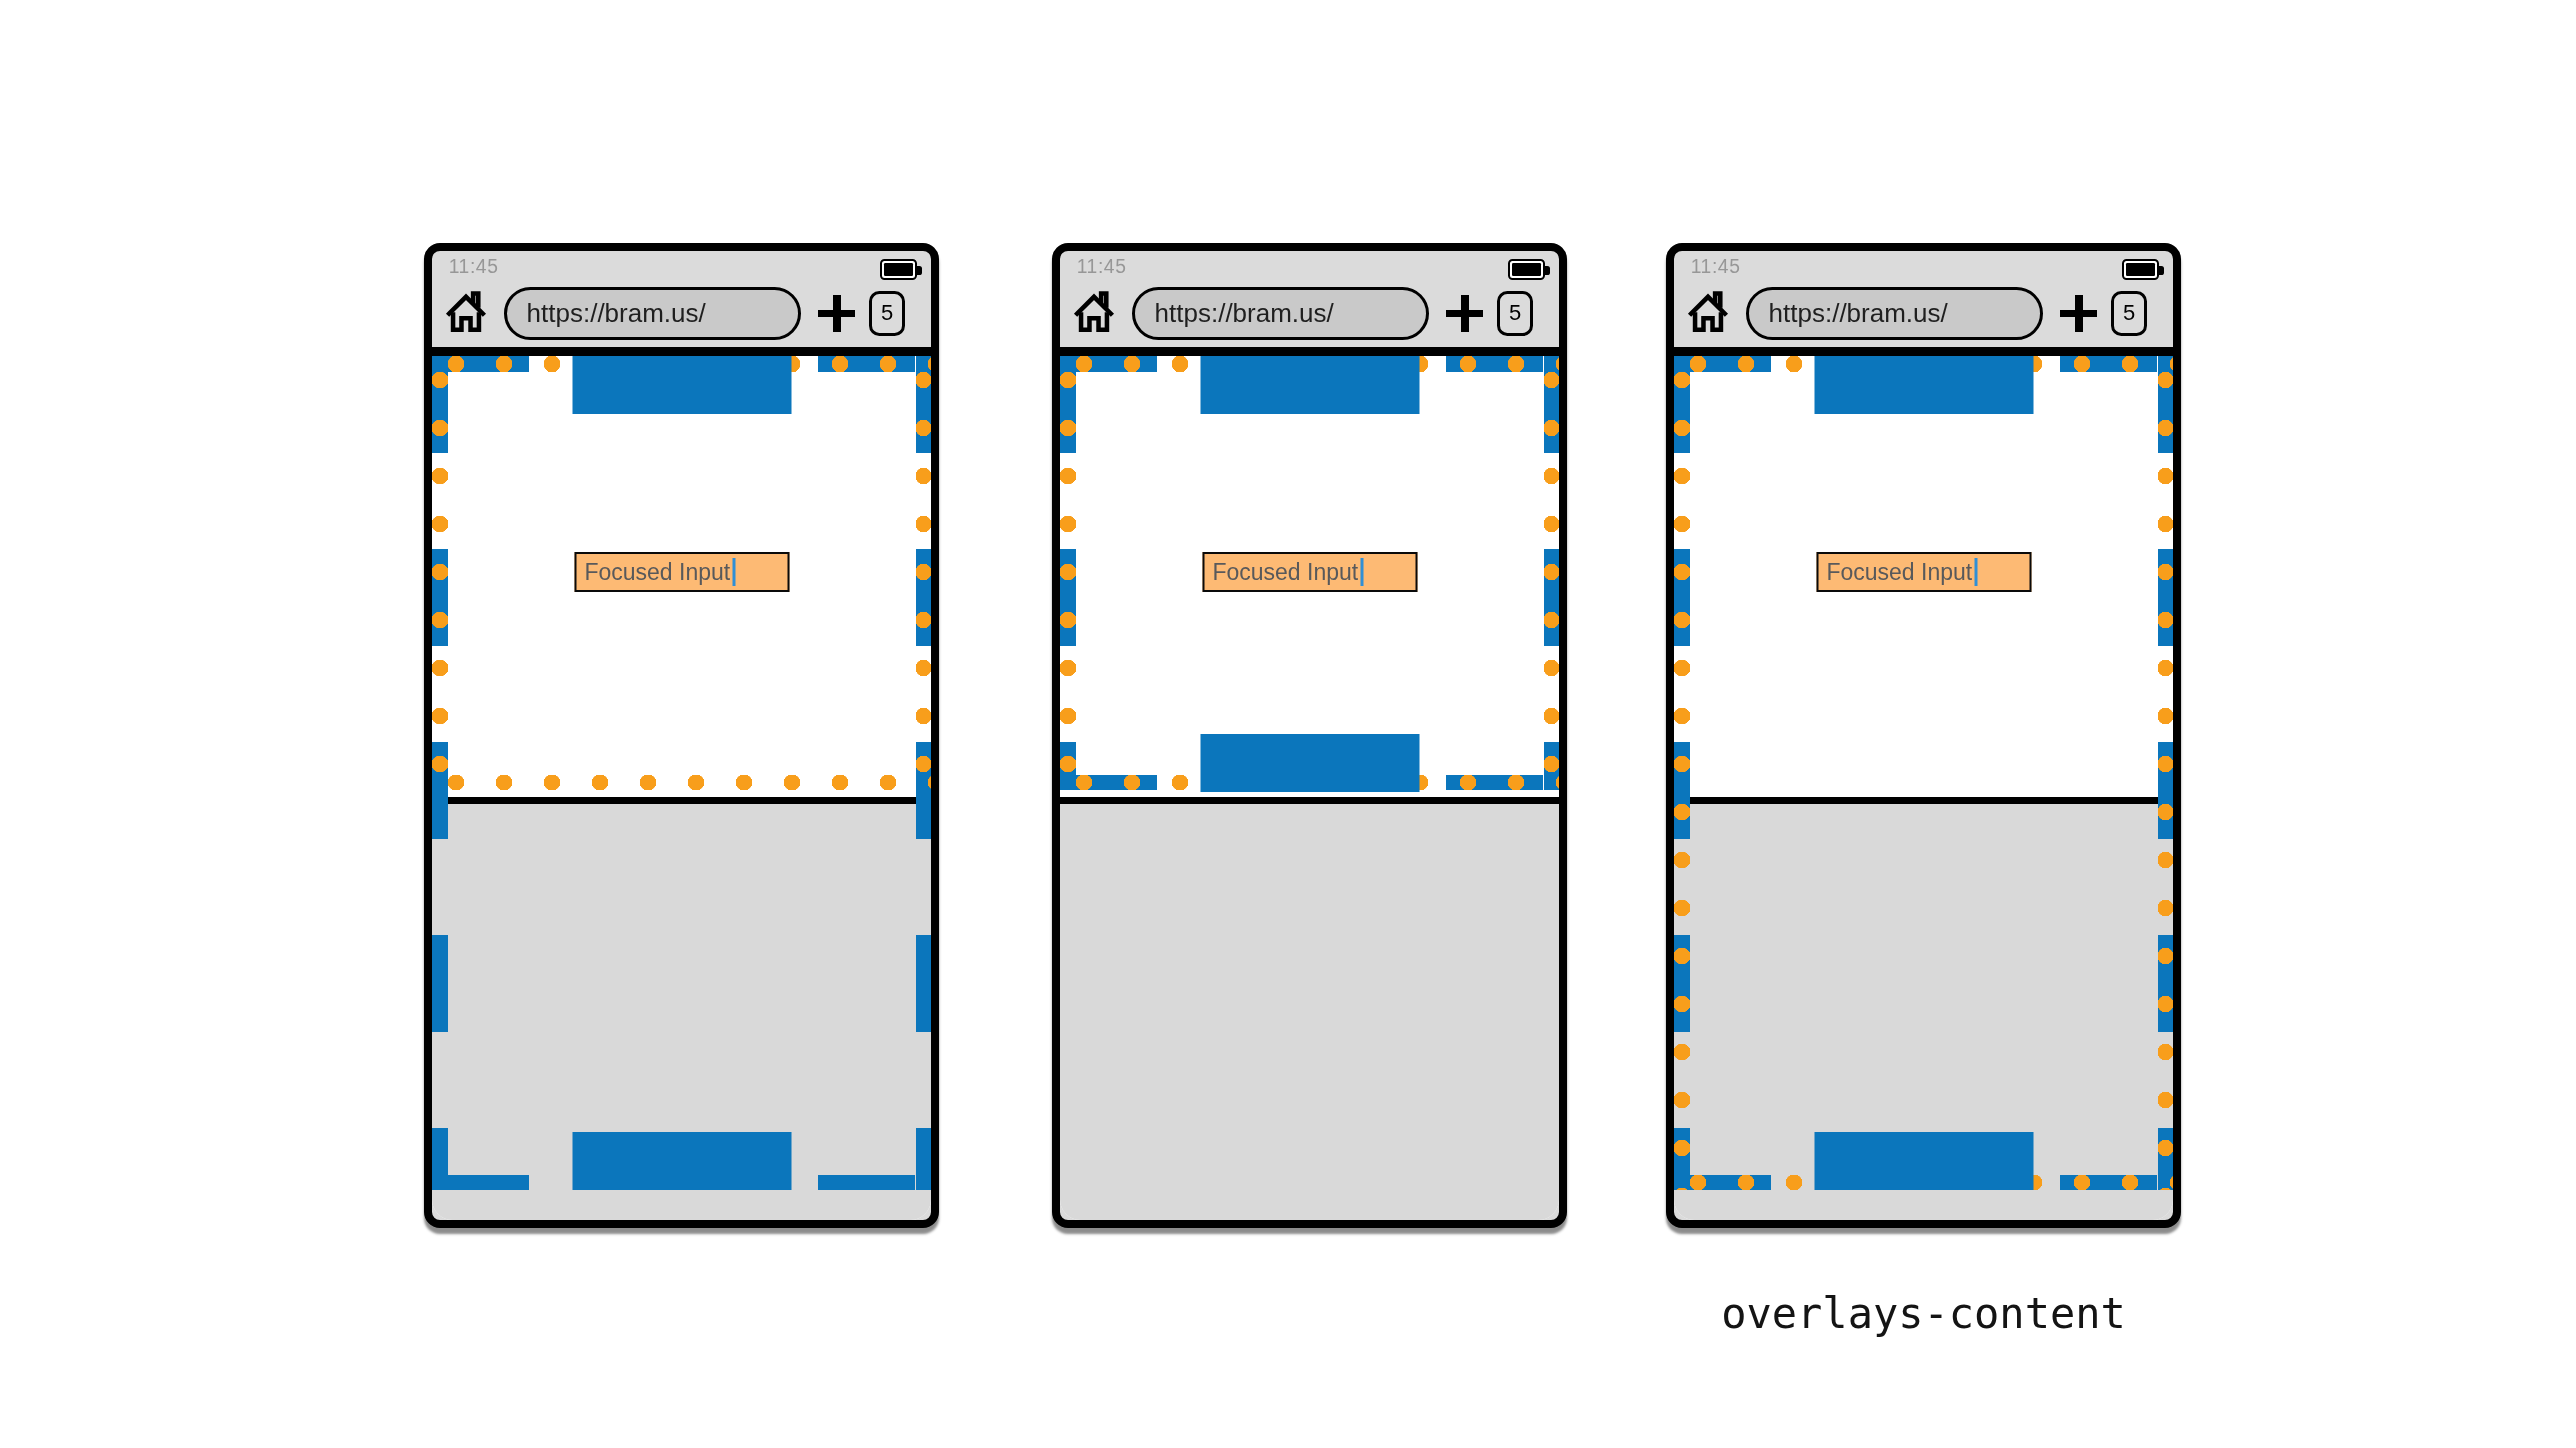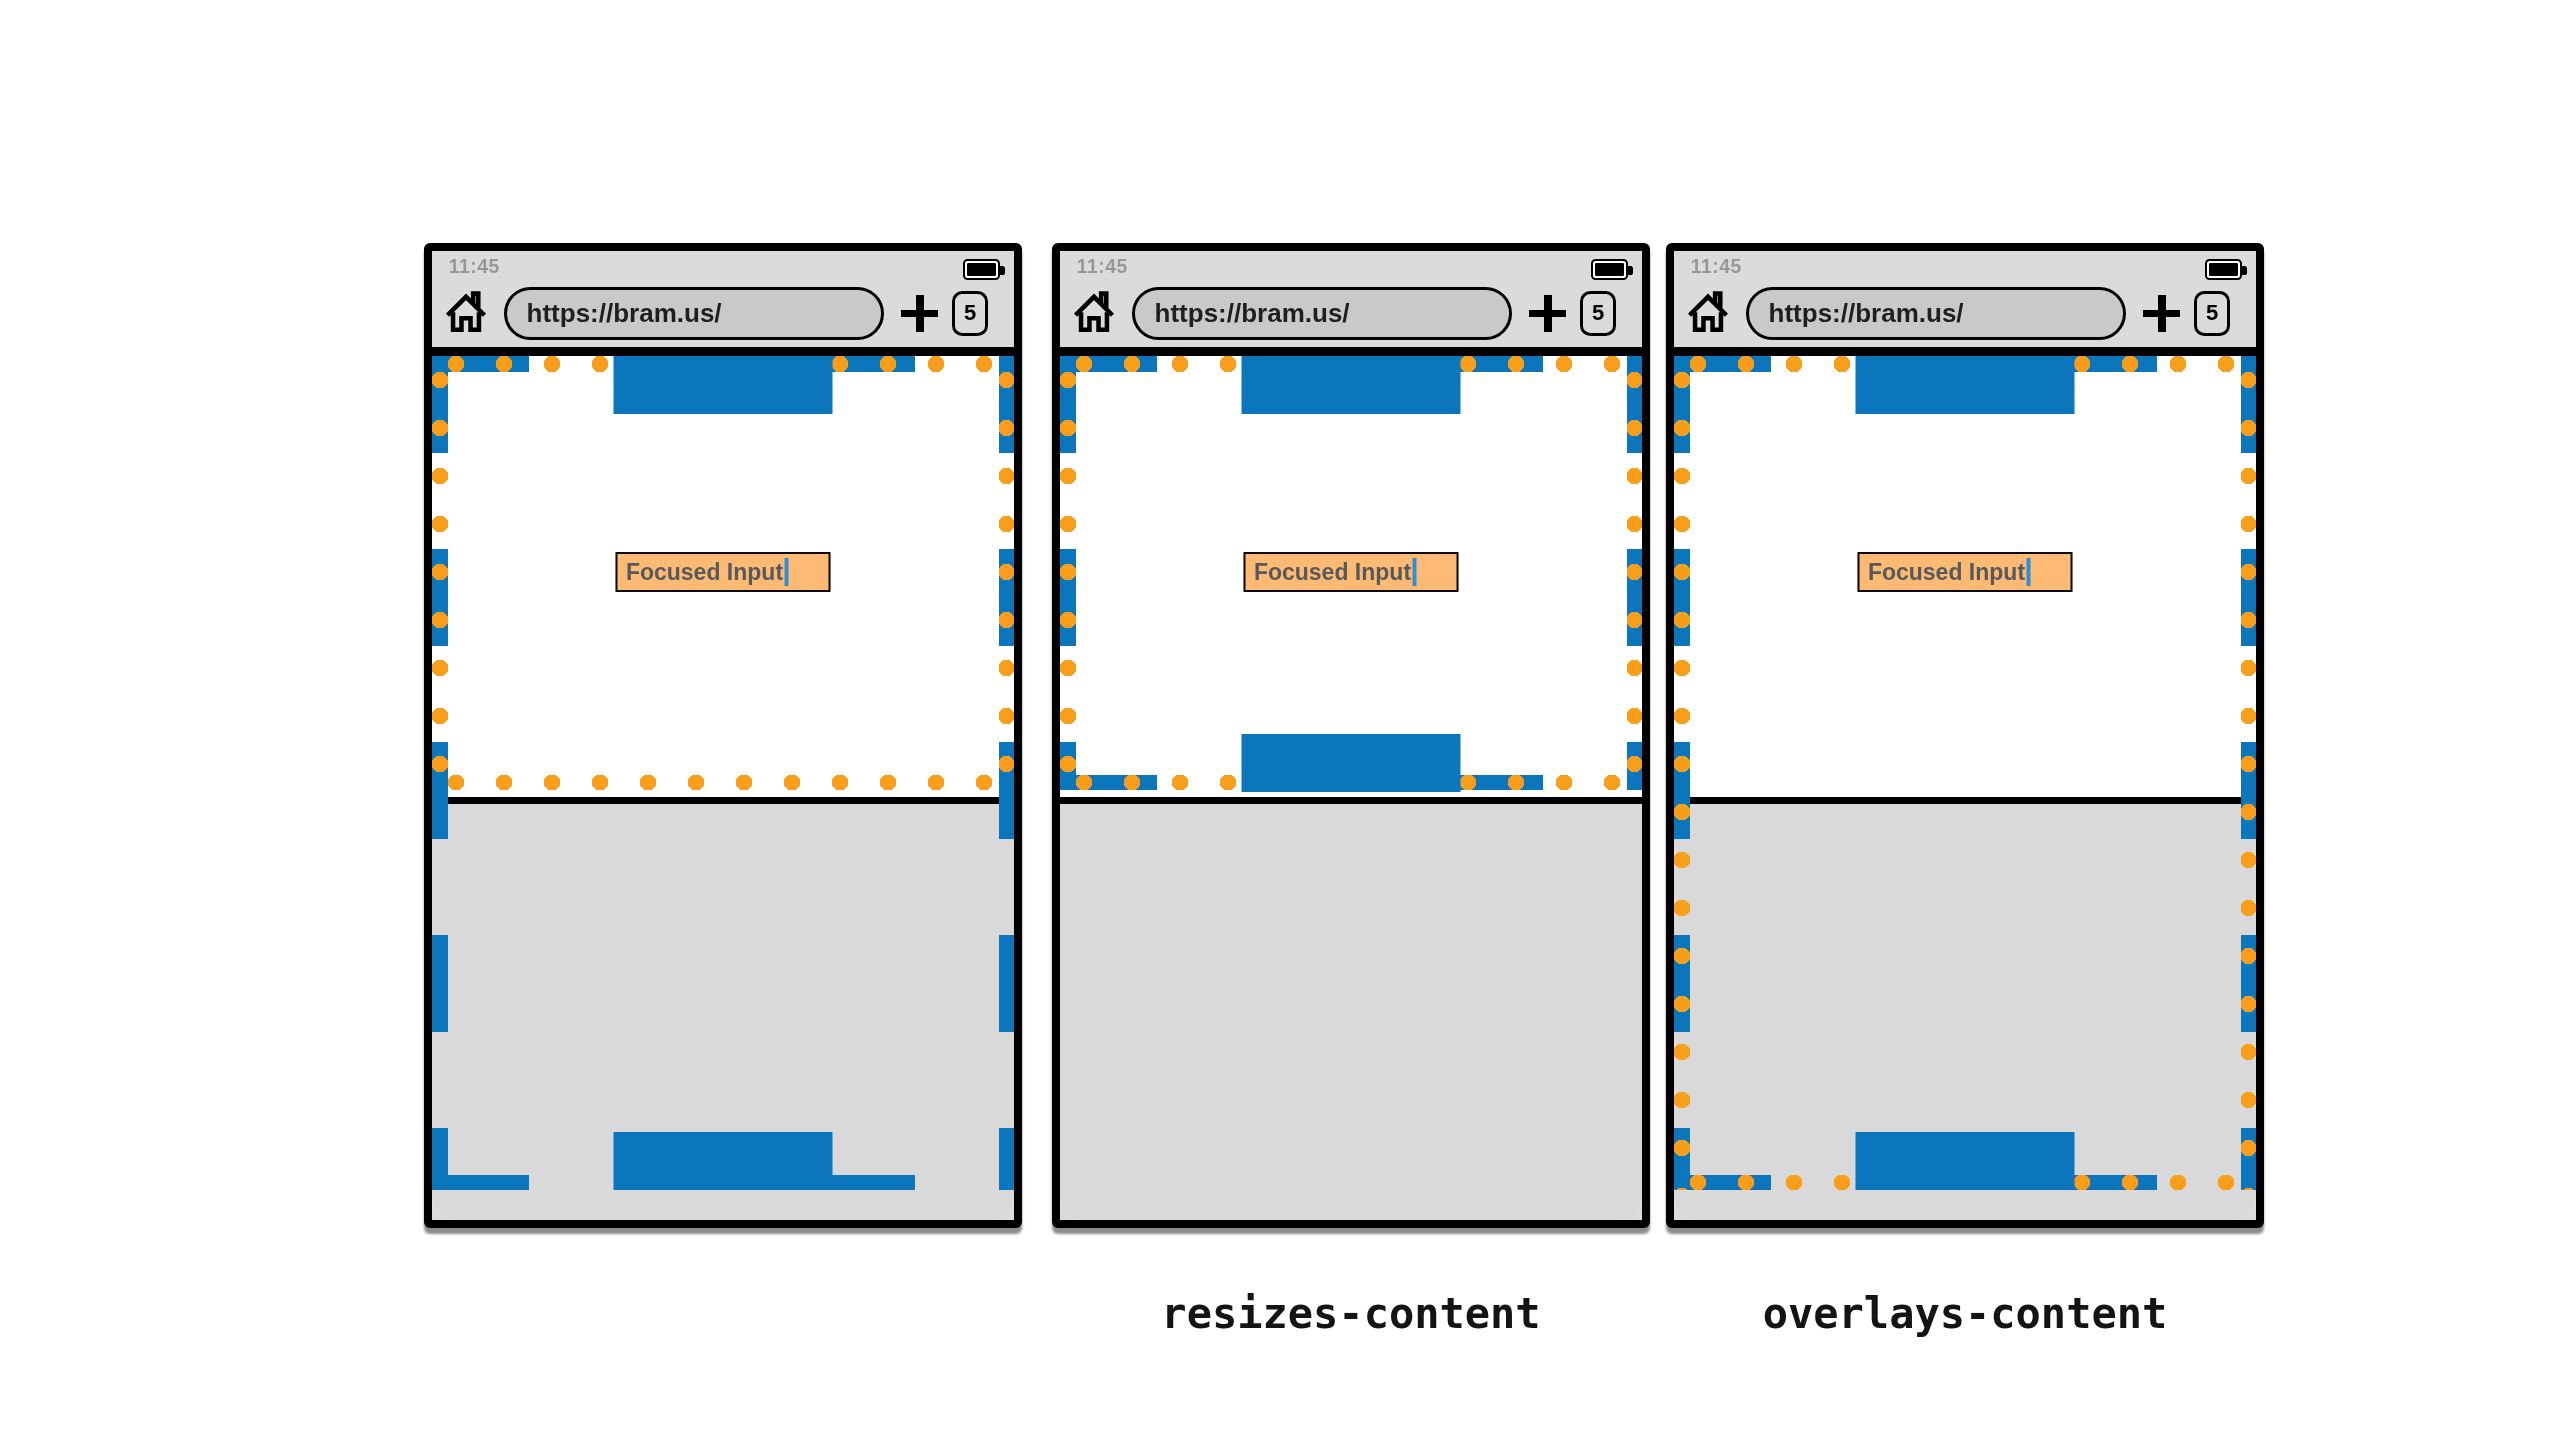--- a/index.html
+++ b/index.html
@@ -23,26 +23,25 @@
     width:2576px;height:1449px;
     background:#ffffff;
     font-family:"Liberation Sans", sans-serif;
     overflow:hidden;
   }
 
   
   .phone{
     position:absolute;
     top:243px;
-    width:598px;height:985px;
+    width:515px;height:985px;
     border:8.4px solid var(--frame);
-    border-radius:6px;
+    border-radius:16px;
     background:var(--chrome-bg);
     box-shadow:0 5.2px 2.6px rgba(0,0,0,0.45);
-    font-weight:bold;
   }
   .phone.p1{left:424px;}
   .phone.p2{left:1052px;}
   .phone.p3{left:1666px;}
 
   .screen{
     position:absolute;inset:0;
     border-radius:20.6px;
     overflow:hidden;
   }
@@ -265,21 +264,20 @@
           <i class="e er"></i>
         </div>
         <div class="fixed-header"></div>
         <div class="fixed-footer"></div>
         <div class="input">
           <span class="itext">Focused Input</span>
           <span class="caret"></span>
         </div>
       </div>
     </div>
-    <div class="label">resizes-content</div>
   </div>
 
   <div class="phone p3 m-oc">
     <div class="screen">
       <div class="chrome">
         <div class="statusbar">
           <span class="time">11:45</span>
           <span class="battery">
               <span class="fill"></span>
               <span class="nub"></span>

